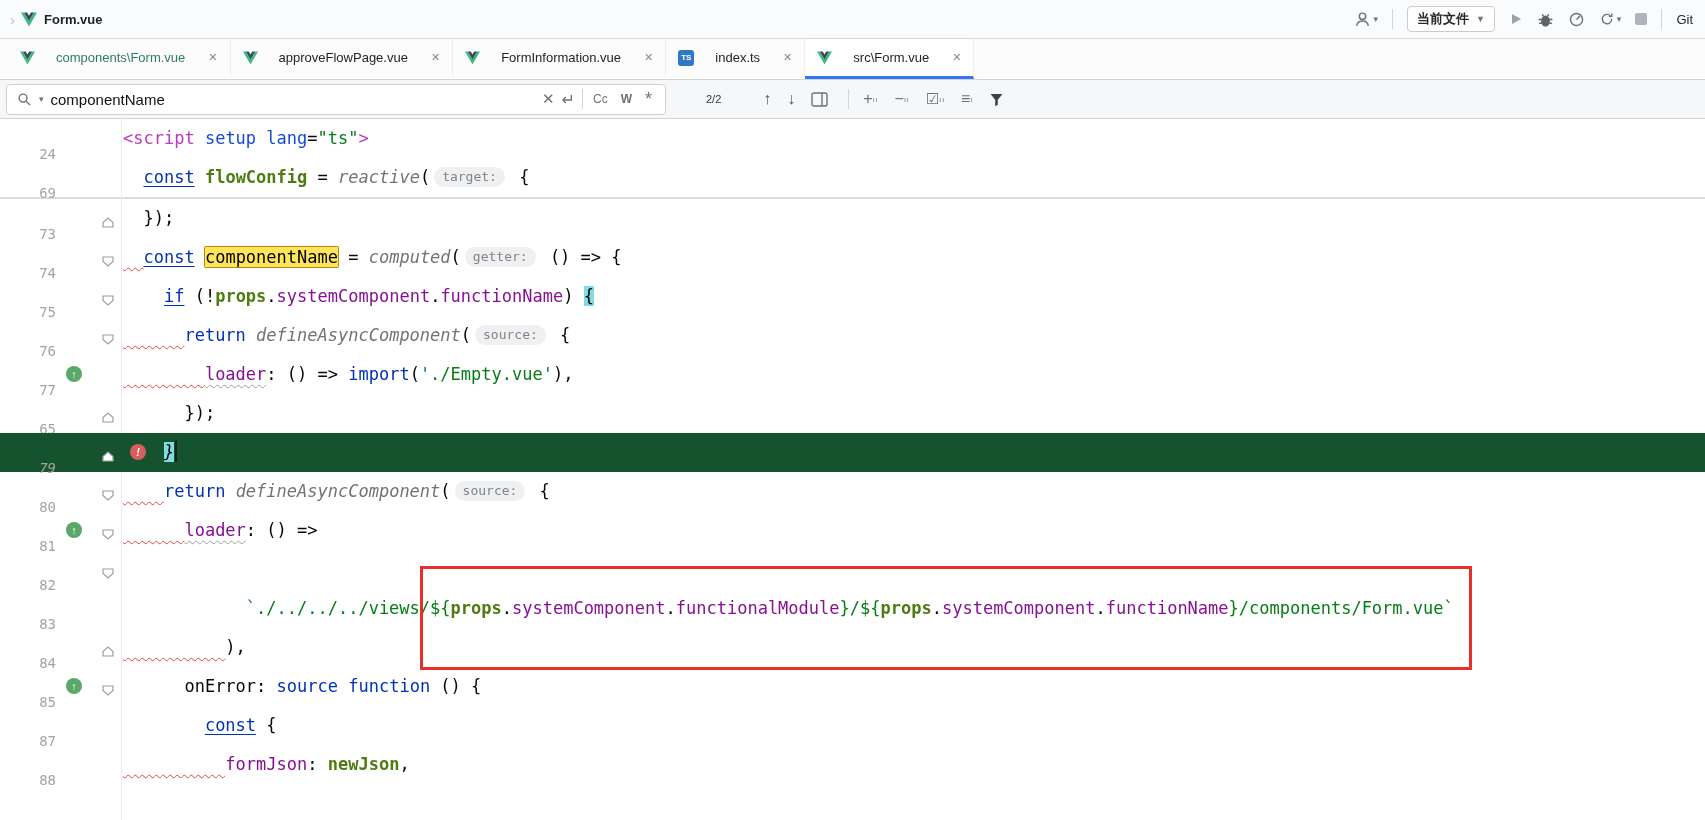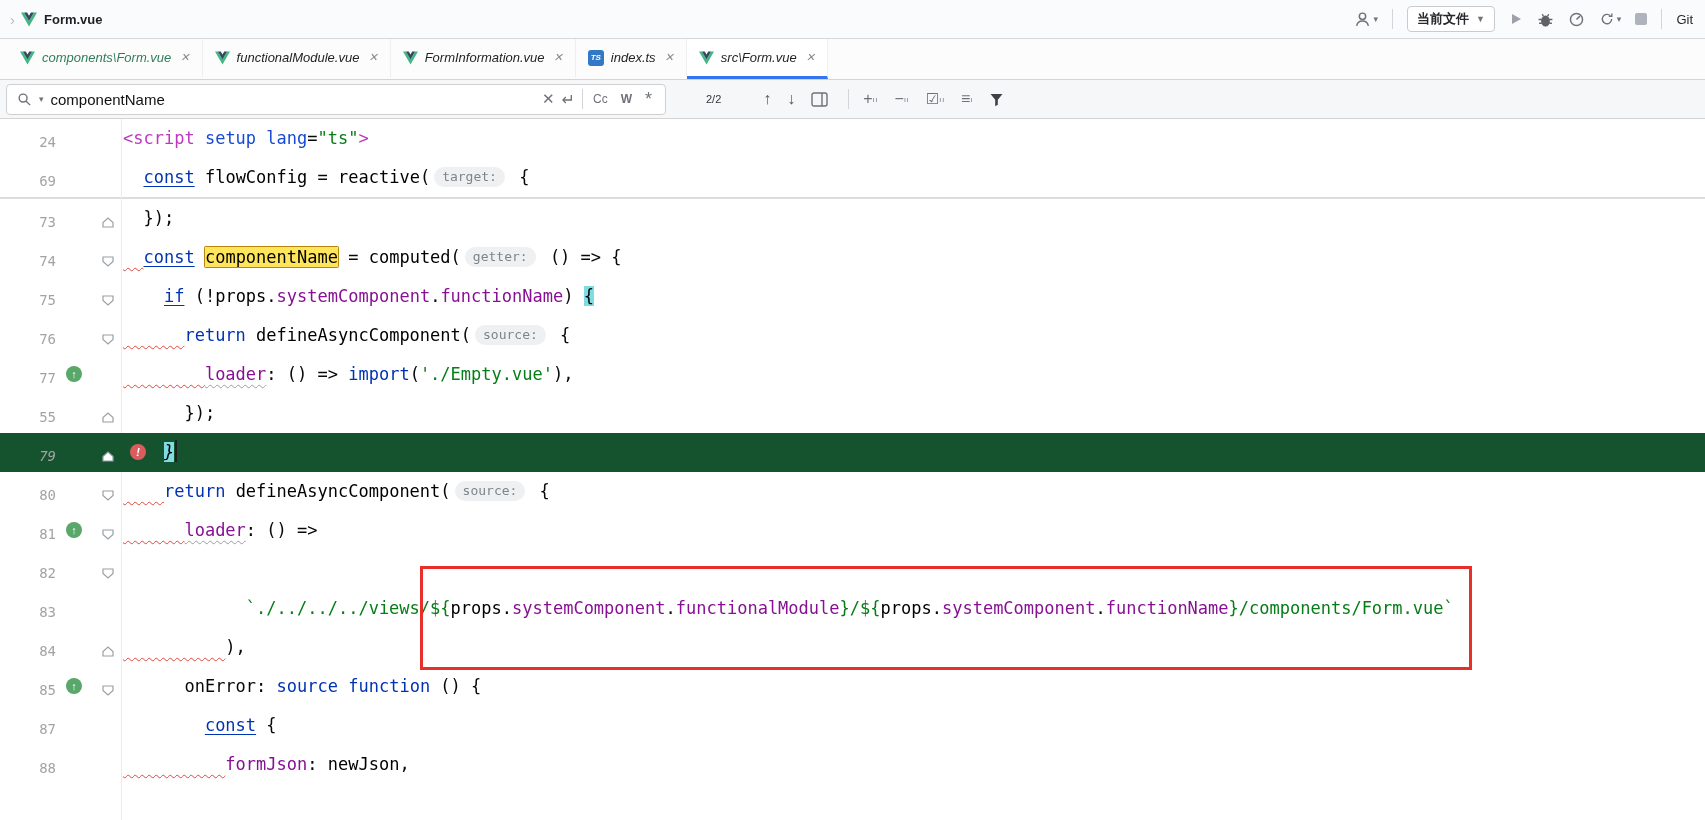--- a/index.html
+++ b/index.html
@@ -18,22 +18,22 @@
   .runcfg-btn { display:flex; align-items:center; gap:7px; border:1px solid #C9CBCF;
                 border-radius:4px; background:#FFF; padding:3px 9px; font-size:13px;
                 font-weight:bold; color:#26282B; }
   .chev { font-size:9px; color:#6F737A; }
   .stop-square { width:12px; height:12px; background:#AEB3BC; border-radius:2px; }
   .git-label { font-size:13px; color:#26282B; }
 
   
   .tabbar { height:41px; background:#FCFCFC; border-bottom:1px solid #D4D4D4;
             display:flex; align-items:stretch; padding-left:8px; }
-  .tab { display:flex; align-items:center; gap:7px; padding:0 12px;
-         border-bottom:3px solid transparent; border-right:1px solid #EFEFEF;font-style:italic; }
+  .tab { display:flex; align-items:center; gap:21px; padding:0 12px;
+         border-bottom:3px solid transparent; border-right:1px solid #EFEFEF; }
   .tab.active { background:#FFF; border-bottom-color:#3574F0; }
   .tab-label { font-size:13px; white-space:nowrap; }
   .tab-close { font-size:11px; color:#87898D; margin-left:2px; }
   .ts-badge { width:16px; height:16px; background:#3178C6; border-radius:3px; color:#fff;
               font-size:8px; font-weight:bold; display:flex; align-items:center; justify-content:center; }
 
   
   .searchbar { height:39px; background:#F6F7F8; border-bottom:1px solid #D4D4D4;
                display:flex; align-items:center; padding:0 6px; }
   .search-field { width:660px; height:31px; background:#FFF; border:1px solid #D0D0D0;
@@ -46,38 +46,38 @@
   .sb-group { display:flex; align-items:center; gap:16px; margin-left:14px; }
   .mini-sub { font-size:7px; vertical-align:sub; letter-spacing:1px; }
 
   
   .editor { position:relative; height:701px; background:#FFF; overflow:hidden;
             font-family:"DejaVu Sans Mono","Liberation Mono",monospace; }
   .gutter-sep { position:absolute; left:121px; top:0; bottom:0; width:1px; background:#ECECEC; }
   .row { position:relative; height:39px; display:flex; align-items:center; }
   .row.caret-row { background:#14532d;font-style:italic; }
   .gut { width:123px; flex:none; position:relative; height:100%; }
-  .lnum { position:absolute; left:0; top:4px; width:56px; height:100%; text-align:right;
+  .lnum { position:absolute; left:0; top:16px; width:56px; height:100%; text-align:right;
           color:#A3A3A3; font-size:14px; line-height:39px; }
   .gicon { position:absolute; left:66px; top:11px; width:16px; height:16px; border-radius:50%;
            background:#59A869; color:#FFF; font-size:11px; line-height:16px; text-align:center;
            font-family:"Liberation Sans",sans-serif; }
   .fold { position:absolute; left:102px; top:14px; }
   .erricon { position:absolute; left:130px; top:11px; width:16px; height:16px; border-radius:50%;
              background:#DB5C5C; color:#FFF; font-size:11px; font-weight:bold; line-height:16px;
              text-align:center; font-family:"Liberation Sans",sans-serif; z-index:2; }
   .code { font-size:17px; line-height:39px; white-space:pre; color:#080808; }
   .sticky-sep { height:2px; background:#DCDCDC; }
 
   .t-kw   { color:#0033B3; }
   .t-str  { color:#067D17; }
   .t-tpl  { color:#067D17; }
   .t-prop { color:#871094; }
-  .t-var  { color:#000000; }
-  .t-fn   { color:#000000; }
+  .t-var  { color:#4d7c0f;font-weight:bold; }
+  .t-fn   { color:#737373; font-style:italic; }
   .t-tag  { color:#BD38BD; }
   .t-attr { color:#174AD4; }
   .t-txt  { color:#080808; }
   .t-inlay { background:#EFF0F1; color:#7F848B; border-radius:10px; padding:1px 8px;
              font-size:13px; margin:0 4px; display:inline-block; line-height:18px; vertical-align:2px; }
   .t-shl { background:#FFE55C; color:#000; box-shadow:0 0 0 1px #B8860B; border-radius:1px; }
   .t-bhl { background:#7EDCE2; color:#000; }
   .caret { display:inline-block; width:2px; height:22px; background:#1F1F1F;
            vertical-align:-4px; margin-left:1px; }
   .ul { text-decoration:underline; text-underline-offset:3px; text-decoration-thickness:1px; }
@@ -160,21 +160,21 @@
         <span class="tab-label" style="color: rgb(46, 125, 91);">components\Form.vue</span>
         <span class="tab-close">✕</span>
       </div>
       <div class="tab">
         <span style="display: flex;">
           <svg width="15" height="14" viewBox="0 0 256 221">
             <polygon fill="#41B883" points="0,0 50,0 128,135 206,0 256,0 128,221"></polygon>
             <polygon fill="#35495E" points="50,0 98,0 128,52 158,0 206,0 128,135"></polygon>
           </svg>
         </span>
-        <span class="tab-label" style="color: rgb(34, 36, 38);">functionalModule.vue</span>
+        <span class="tab-label" style="color: rgb(34, 36, 38);">approveFlowPage.vue</span>
         <span class="tab-close">✕</span>
       </div>
       <div class="tab">
         <span style="display: flex;">
           <svg width="15" height="14" viewBox="0 0 256 221">
             <polygon fill="#41B883" points="0,0 50,0 128,135 206,0 256,0 128,221"></polygon>
             <polygon fill="#35495E" points="50,0 98,0 128,52 158,0 206,0 128,135"></polygon>
           </svg>
         </span>
         <span class="tab-label" style="color: rgb(34, 36, 38);">FormInformation.vue</span>
@@ -291,21 +291,21 @@
         </div>
         <div class="row">
           <div class="gut">
             <span class="lnum">77</span>
             <span class="gicon">↑</span>
           </div>
           <span class="code"><span class="wr">&nbsp;&nbsp;&nbsp;&nbsp;&nbsp;&nbsp;&nbsp;&nbsp;</span><span class="t-prop wg">loader</span><span class="t-txt">: () =&gt; </span><span class="t-kw">import</span><span class="t-txt">(</span><span class="t-str">'./Empty.vue'</span><span class="t-txt">),</span></span>
         </div>
         <div class="row">
           <div class="gut">
-            <span class="lnum">55</span>
+            <span class="lnum">65</span>
             <span class="fold"><svg width="12" height="11" viewBox="0 0 12 11">
                 <path d="M1 10 H11 V5.5 L6 1 L1 5.5 Z" fill="#FFF" stroke="#9AA0A6" stroke-width="1.2"></path>
               </svg></span>
           </div>
           <span class="code"><span>&nbsp;&nbsp;&nbsp;&nbsp;&nbsp;&nbsp;</span><span class="t-txt">});</span></span>
         </div>
         <div class="row caret-row">
           <div class="gut">
             <span class="lnum">79</span>
             <span class="fold"><svg width="12" height="11" viewBox="0 0 12 11">

